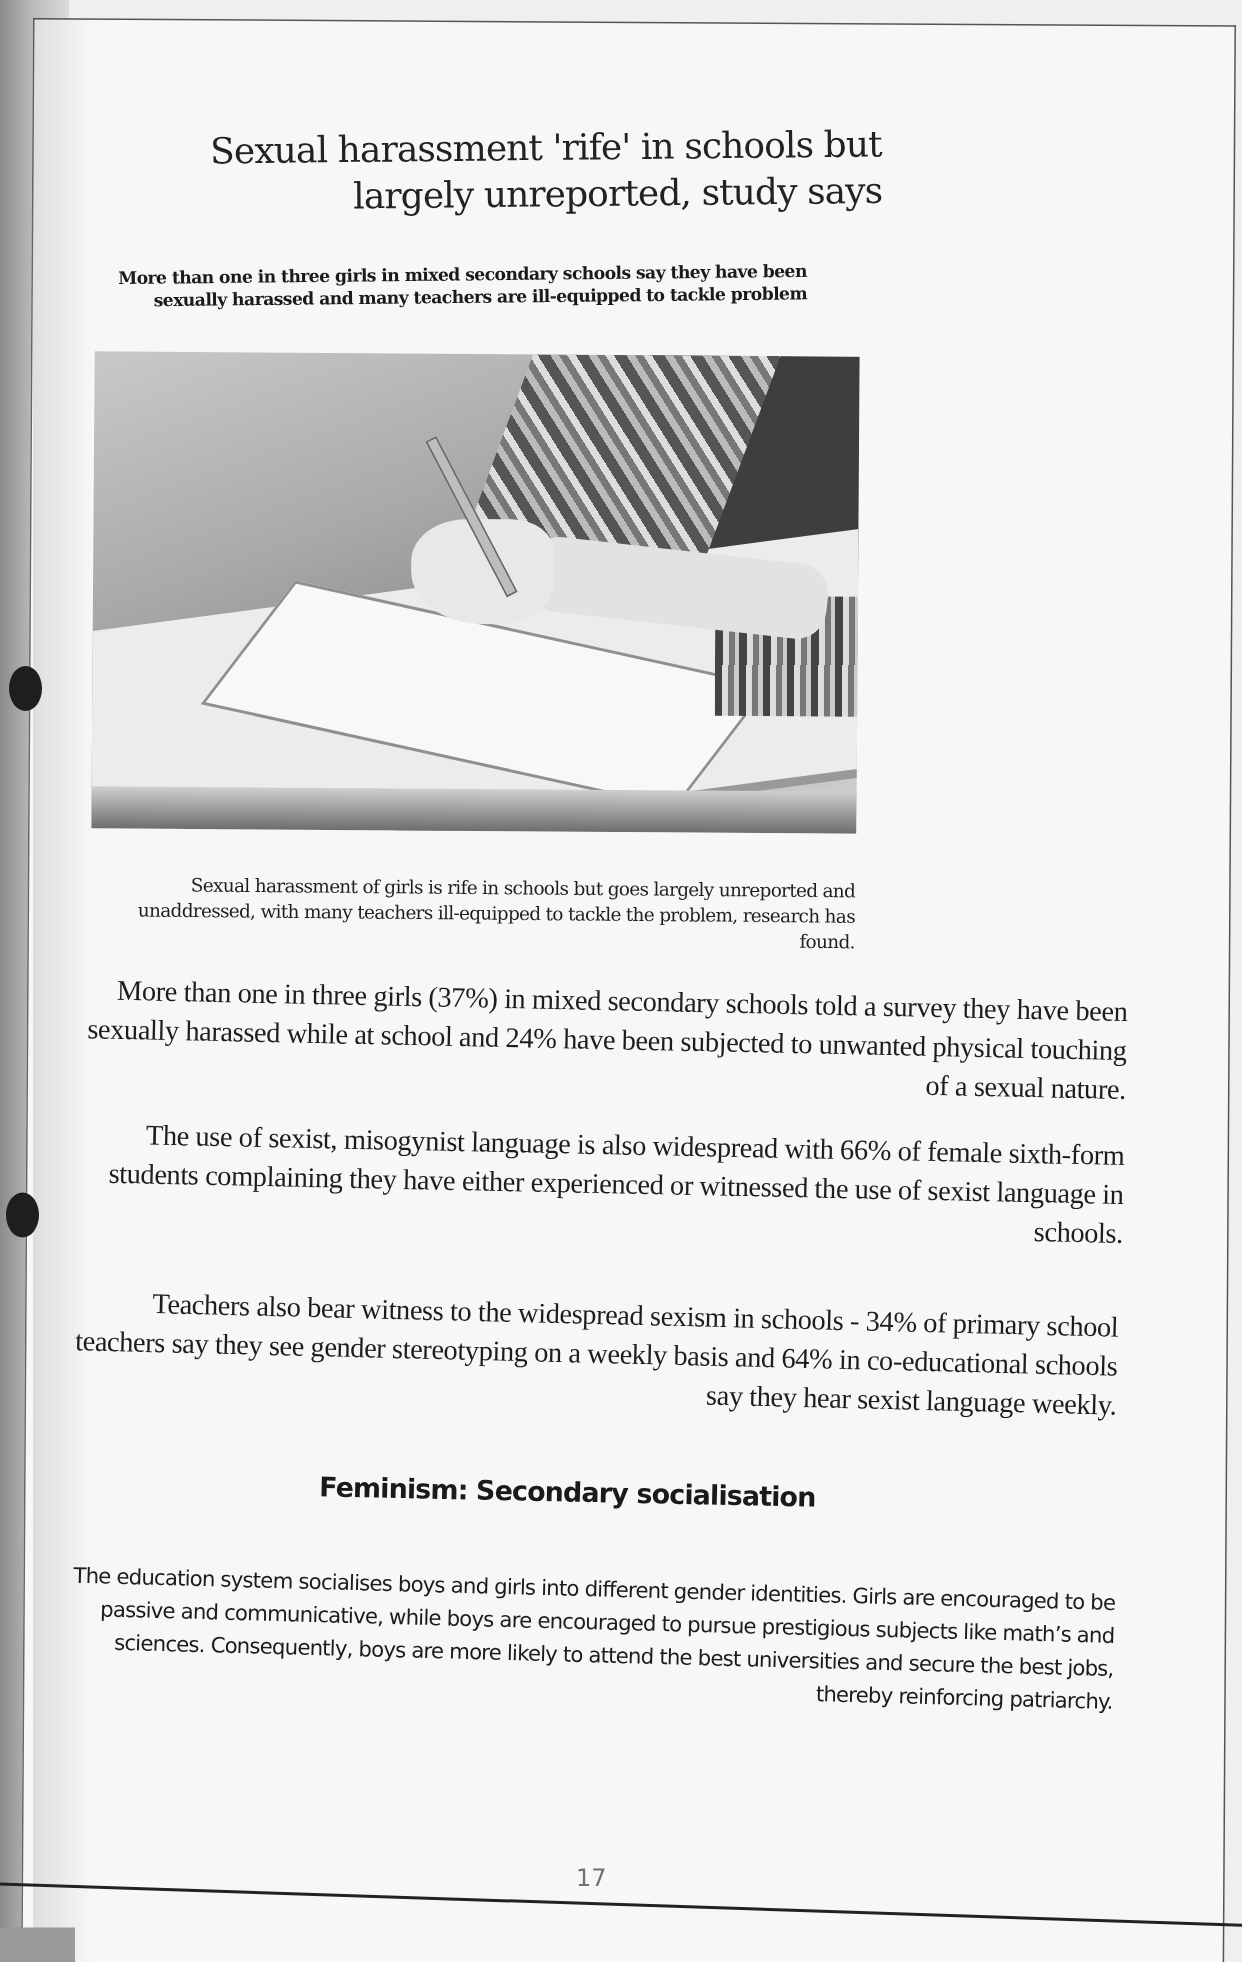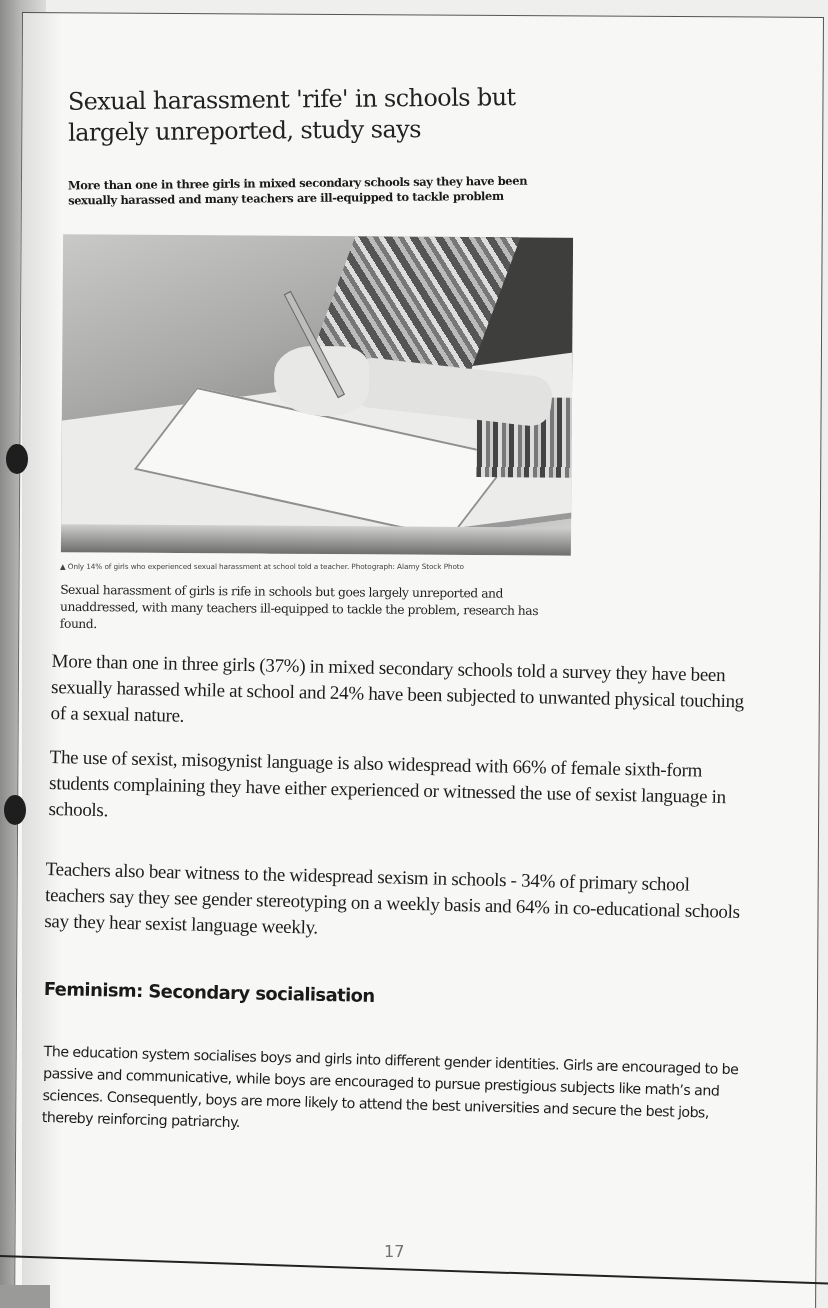--- a/index.html
+++ b/index.html
@@ -23,21 +23,21 @@
     background:linear-gradient(to right,rgba(0,0,0,0.10),rgba(0,0,0,0));
   }
   .hole { position:absolute; width:22px; height:30px; border-radius:50%; background:#1e1e1e; }
   .bottom-line {
     position:absolute; left:0; top:1255px; width:840px; height:2px; background:#222;
     transform:rotate(1.9deg); transform-origin:left top;
   }
   .bottom-edge {
     position:absolute; left:0; top:1285px; width:50px; height:23px; background:#9a9a98;
   }
-  .content { position:absolute; left:0; top:0; width:828px; height:1308px; color:#1c1c1c; }
+  .content { position:absolute; left:0; top:0; width:828px; height:1308px; color:#1c1c1c;text-align:right; }
 
   .headline {
     position:absolute; left:68px; top:84px; width:520px;
     font-family:"DejaVu Serif", serif; font-size:24px; line-height:31px; letter-spacing:-0.6px;
     color:#222; transform:rotate(-0.6deg);
   }
   .standfirst {
     position:absolute; left:68px; top:176px; width:470px;
     font-family:"DejaVu Serif", serif; font-weight:bold; font-size:11.5px; line-height:15px; letter-spacing:-0.4px;
     color:#1a1a1a; transform:rotate(-0.6deg);
@@ -123,24 +123,20 @@
     <div class="desk"></div>
     <div class="notebook"></div>
     <div class="sleeve"></div>
     <div class="sleeve2"></div>
     <div class="arm"></div>
     <div class="hand"></div>
     <div class="pen"></div>
     <div class="tabletop-edge"></div>
   </div>
 
-  <div class="caption">
-    <span>▲</span>
-    <span>Only 14% of girls who experienced sexual harassment at school told a teacher. Photograph: Alamy Stock Photo</span>
-  </div>
 
   <p class="lead" style="margin:0;">Sexual harassment of girls is rife in schools but goes largely unreported and unaddressed, with many teachers ill-equipped to tackle the problem, research has found.</p>
 
   <p class="para p1" style="margin:0;">More than one in three girls (37%) in mixed secondary schools told a survey they have been sexually harassed while at school and 24% have been subjected to unwanted physical touching of a sexual nature.</p>
   <p class="para p2" style="margin:0;">The use of sexist, misogynist language is also widespread with 66% of female sixth-form students complaining they have either experienced or witnessed the use of sexist language in schools.</p>
   <p class="para p3" style="margin:0;">Teachers also bear witness to the widespread sexism in schools - 34% of primary school teachers say they see gender stereotyping on a weekly basis and 64% in co-educational schools say they hear sexist language weekly.</p>
 
   <h2 class="heading" style="margin:0;">Feminism: Secondary socialisation</h2>
 
   <p class="body2" style="margin:0;">The education system socialises boys and girls into different gender identities. Girls are encouraged to be passive and communicative, while boys are encouraged to pursue prestigious subjects like math’s and sciences. Consequently, boys are more likely to attend the best universities and secure the best jobs, thereby reinforcing patriarchy.</p>

